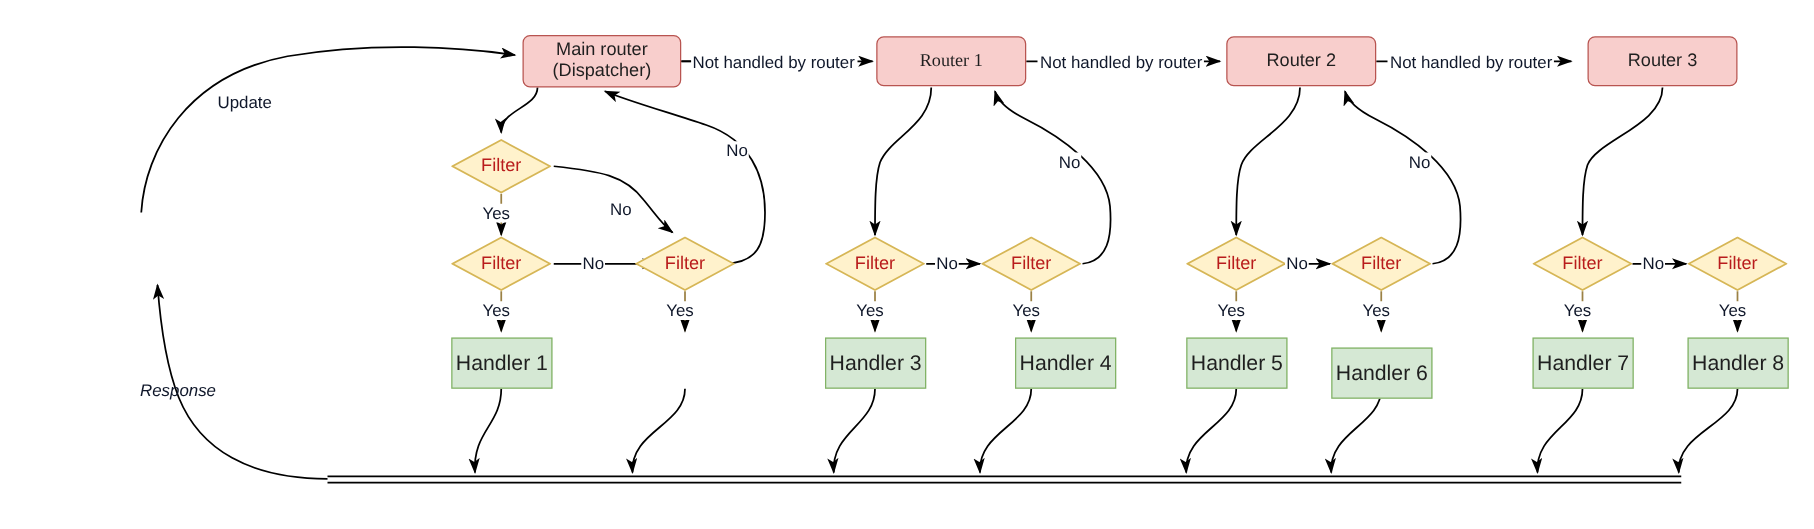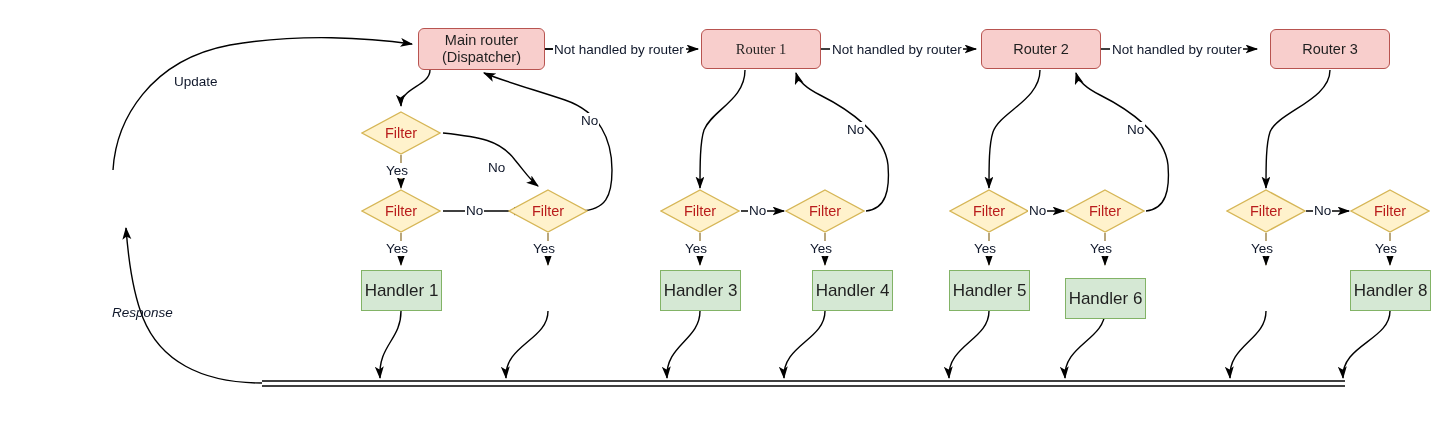--- a/index.html
+++ b/index.html
@@ -190,20 +190,23 @@
   </div>
   <div class="node handler" style="left:785px;top:270px;width:81px;height:41px;margin-left:27px;">
     <span>Handler 4</span>
   </div>
   <div class="node handler" style="left:949px;top:270px;width:81px;height:41px;">
     <span>Handler 5</span>
   </div>
   <div class="node handler" style="left:1065px;top:278px;width:81px;height:41px;">
     <span>Handler 6</span>
   </div>
+  <div class="node handler" style="left:1226px;top:270px;width:81px;height:41px;">
+    <span>Handler 7</span>
+  </div>
   <div class="node handler" style="left:1350px;top:270px;width:81px;height:41px;">
     <span>Handler 8</span>
   </div>
 
   <span class="edgelabel nobg" style="left:173px;top:74px;text-align:right;">Update</span>
 
   <span class="edgelabel nobg" style="left:111px;top:305px;font-style:italic;">Response</span>
 
   <span class="edgelabel" style="left:553px;top:42px;">Not handled by router</span>
   <span class="edgelabel" style="left:831px;top:42px;">Not handled by router</span>

